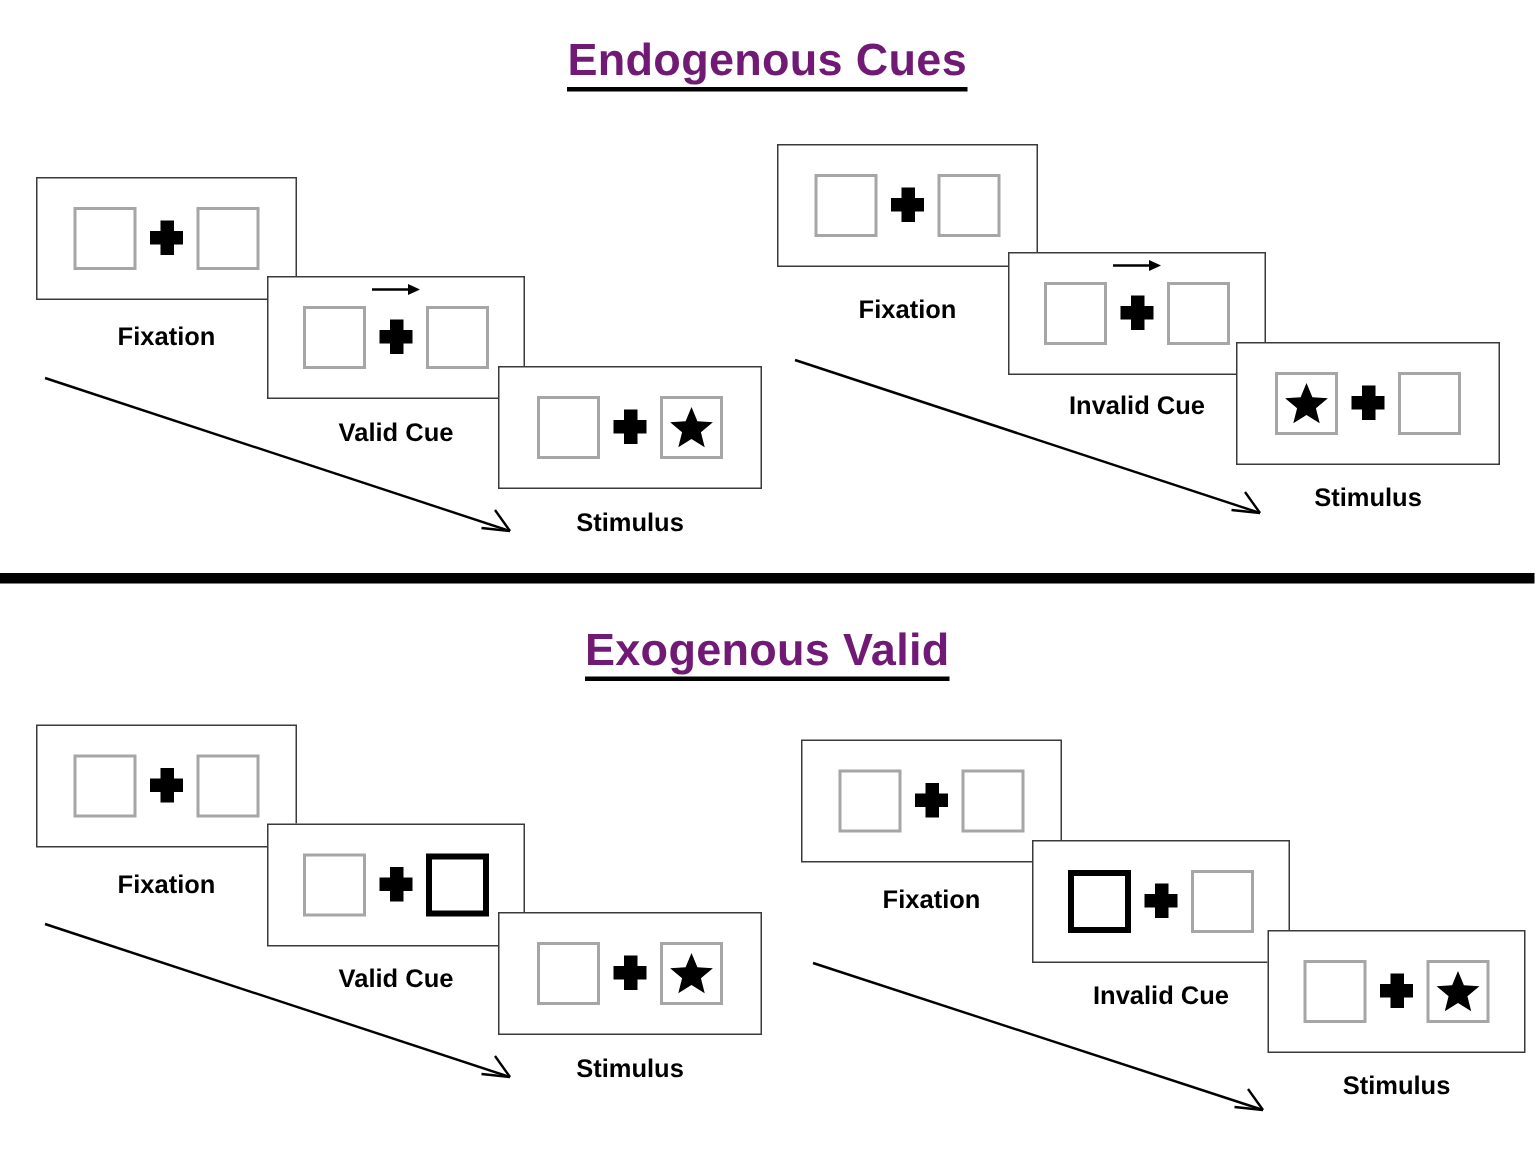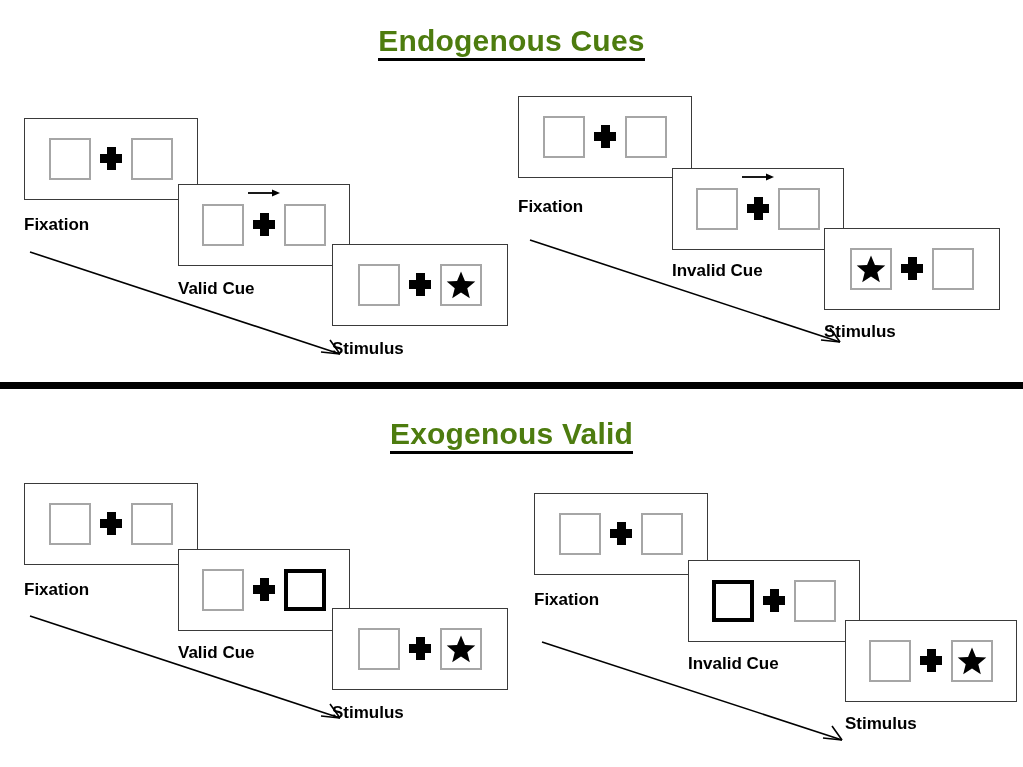--- a/index.html
+++ b/index.html
@@ -15,21 +15,21 @@
     overflow: hidden;
   }
 
   
   .section-title {
     position: absolute;
     width: 100%;
     text-align: center;
     font-size: 30px;
     font-weight: bold;
-    color: #4d7c0f;
+    color: #701a75;
     letter-spacing: .2px;
   }
   .section-title span {
     border-bottom: 3px solid #000;
     padding-bottom: 1px;
   }
 
   
   .divider {
     position: absolute;
@@ -116,20 +116,21 @@
     display: block;
   }
 
   
   .caption {
     position: absolute;
     font-size: 17px;
     font-weight: bold;
     color: #000000;
     white-space: nowrap;
+    text-align: center;
   }
 
   
   .time-arrow {
     position: absolute;
     overflow: visible;
   }
 </style>
 </head>
 <body>

